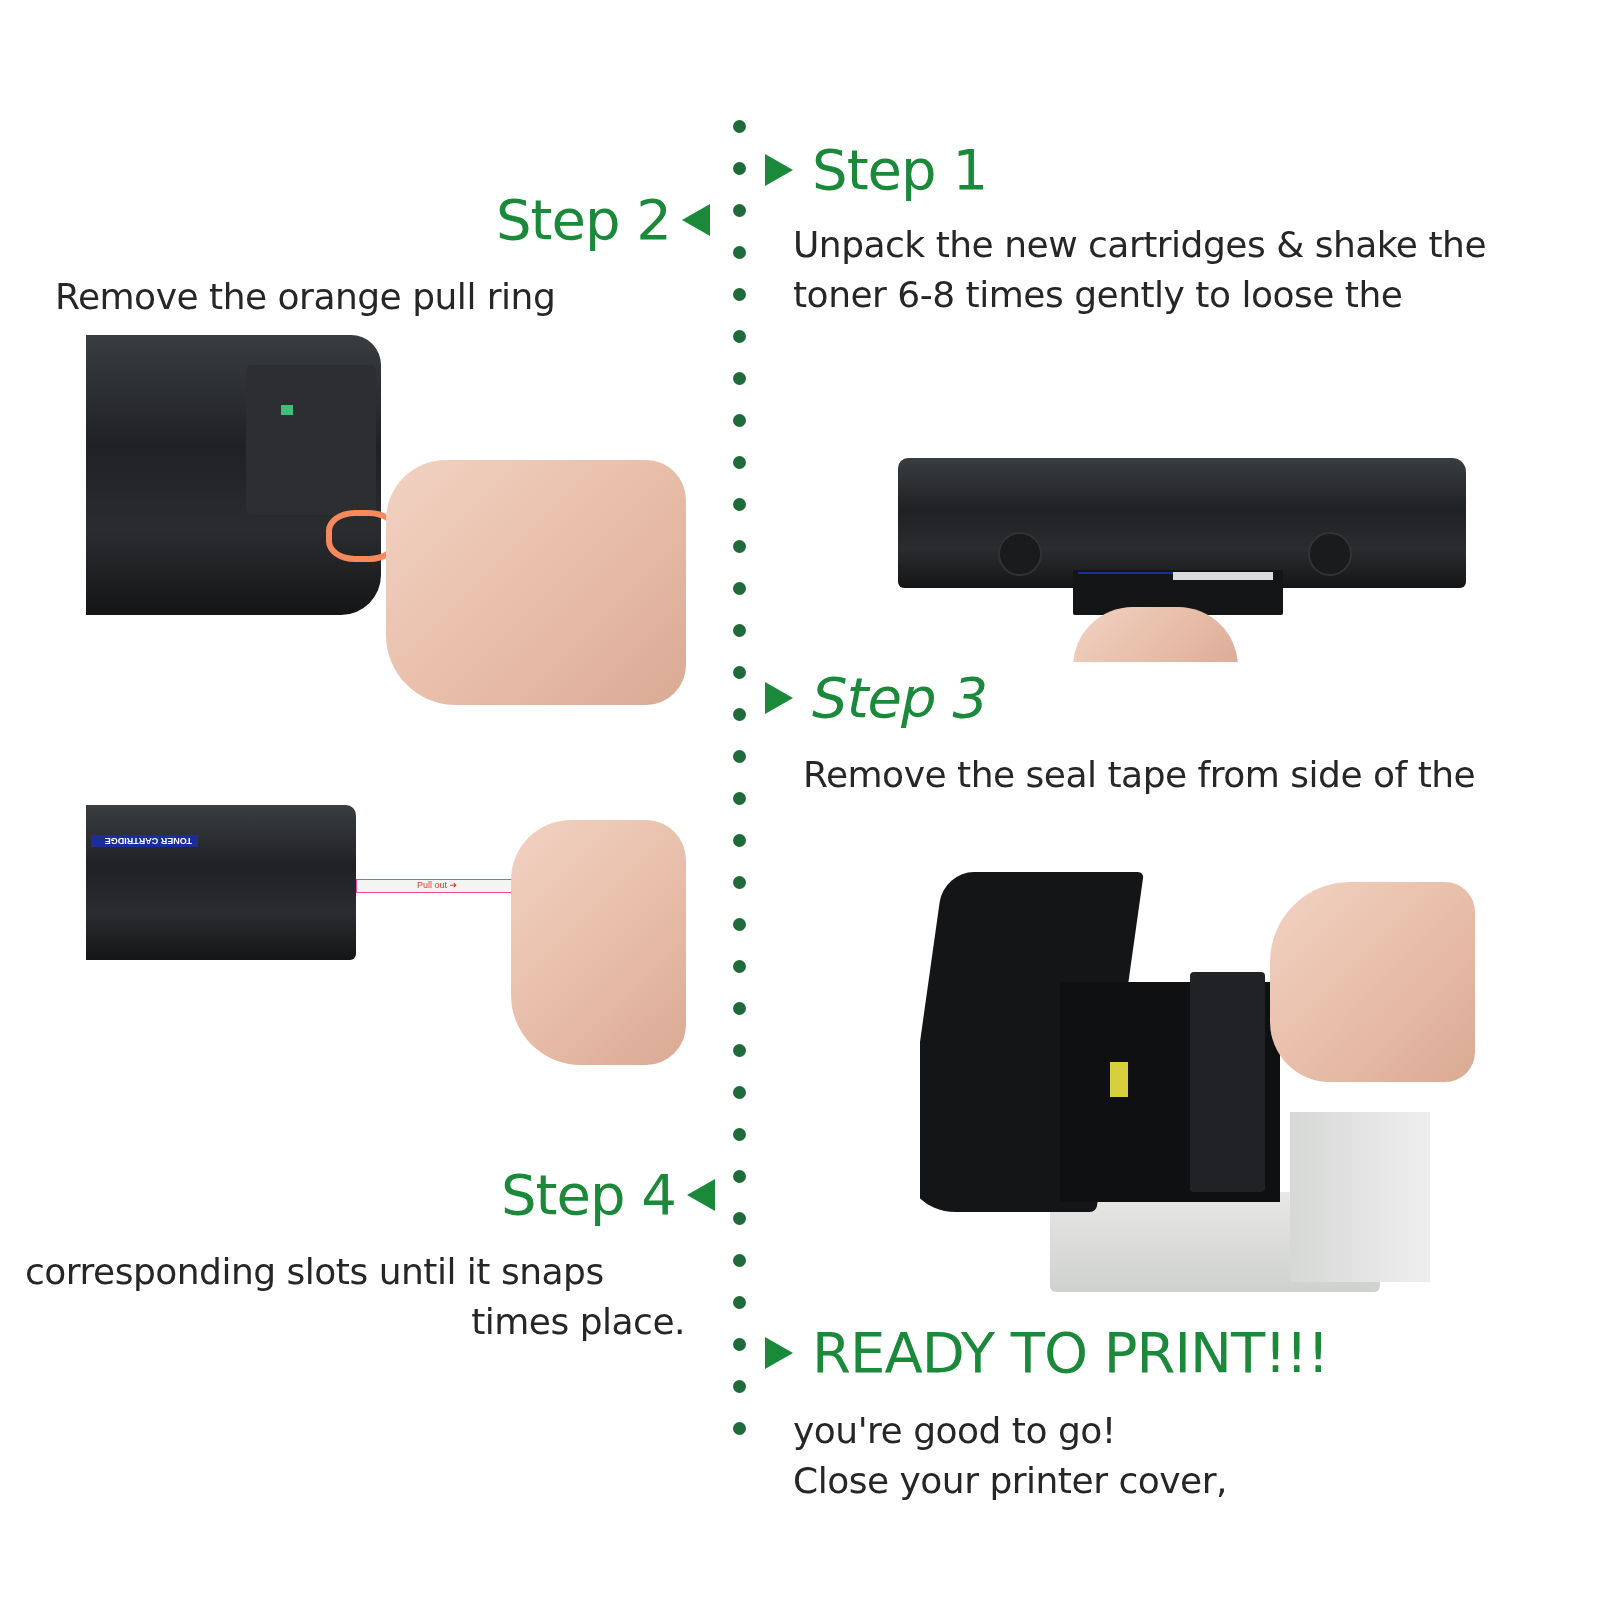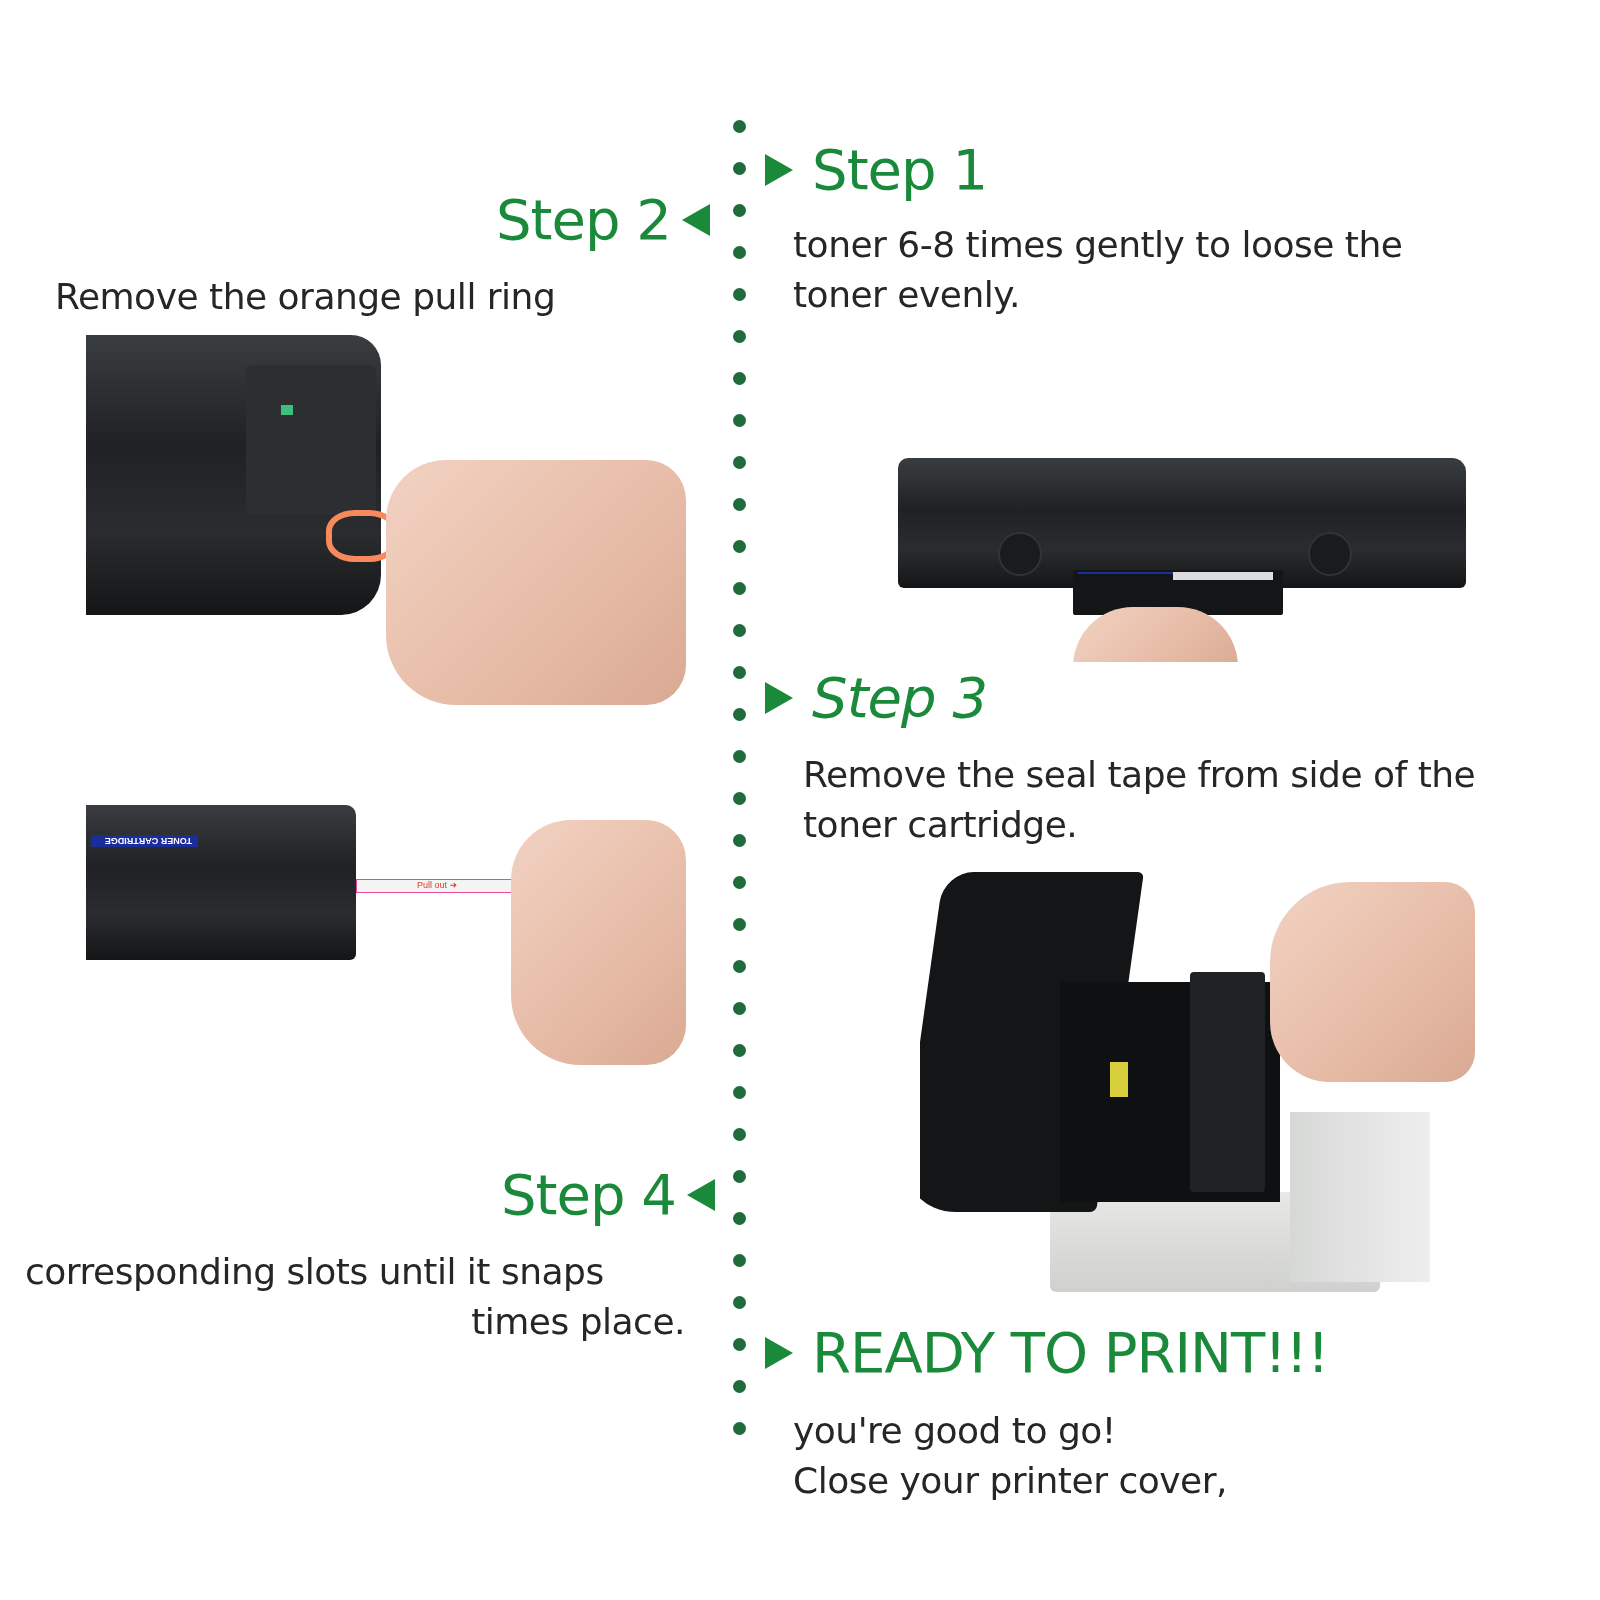--- a/index.html
+++ b/index.html
@@ -55,22 +55,22 @@
     <div class="dot" style="top: 1338px;"></div>
     <div class="dot" style="top: 1380px;"></div>
     <div class="dot" style="top: 1422px;"></div>
   </div>
 
 <div class="abs" style="left:765px; top:140px;">
   <span class="tri-right" style="vertical-align:middle; margin-right:14px;"></span>
   <span class="heading green" style="vertical-align:middle;text-align:center;">Step 1</span>
 </div>
 <div class="abs body-text" style="left:793px; top:220px; width:780px;">
+  <div>Unpack the new cartridges &amp; shake the</div>
   <div>toner 6-8 times gently to loose the</div>
-  <div>toner evenly.</div>
 </div>
 <div class="photo" style="left:898px; top:452px; width:575px; height:210px;">
   <div class="cart-dark" style="position:absolute; left:0; top:6px; width:568px; height:130px; border-radius:10px 14px 6px 6px;"></div>
   <div style="position:absolute; left:100px; top:80px; width:40px; height:40px; border-radius:50%; background:#1a1b1d; border:2px solid #333;"></div>
   <div style="position:absolute; left:410px; top:80px; width:40px; height:40px; border-radius:50%; background:#1a1b1d; border:2px solid #333;"></div>
   <div style="position:absolute; left:175px; top:118px; width:210px; height:45px; background:#141516; border-radius:2px;"></div>
   <div class="label-blue" style="left:180px; top:120px; width:85px;"></div>
   <div style="position:absolute; left:275px; top:120px; width:100px; height:8px; background:#dcdcdc;"></div>
   <div class="hand" style="left:175px; top:155px; width:165px; height:70px; border-radius:60px 60px 0 0;"></div>
 </div>
@@ -89,21 +89,20 @@
   <div class="ring" style="left:240px; top:175px; width:60px; height:40px;"></div>
   <div class="hand" style="left:300px; top:125px; width:300px; height:245px;"></div>
 </div>
 
 <div class="abs" style="left:765px; top:668px;font-style:italic;">
   <span class="tri-right" style="vertical-align:middle; margin-right:14px;"></span>
   <span class="heading green" style="vertical-align:middle;">Step 3</span>
 </div>
 <div class="abs body-text" style="left:803px; top:750px; width:780px;">
   <div>Remove the seal tape from side of the</div>
-  <div>toner cartridge.</div>
 </div>
 <div class="photo" style="left:86px; top:795px; width:600px; height:270px;">
   <div class="cart-dark" style="position:absolute; left:0; top:10px; width:270px; height:155px; border-radius:0 10px 6px 0;"></div>
   <div class="label-blue" style="left:5px; top:40px; width:95px; transform:rotate(180deg);">TONER CARTRIDGE</div>
   <div class="tape" style="left:270px; top:84px; width:160px; height:14px; padding-left:60px; box-sizing:border-box;">
     <span>Pull out</span><span style="color:#e23a2a;"> ➜</span>
   </div>
   <div class="hand" style="left:425px; top:25px; width:175px; height:245px;"></div>
 </div>
 

